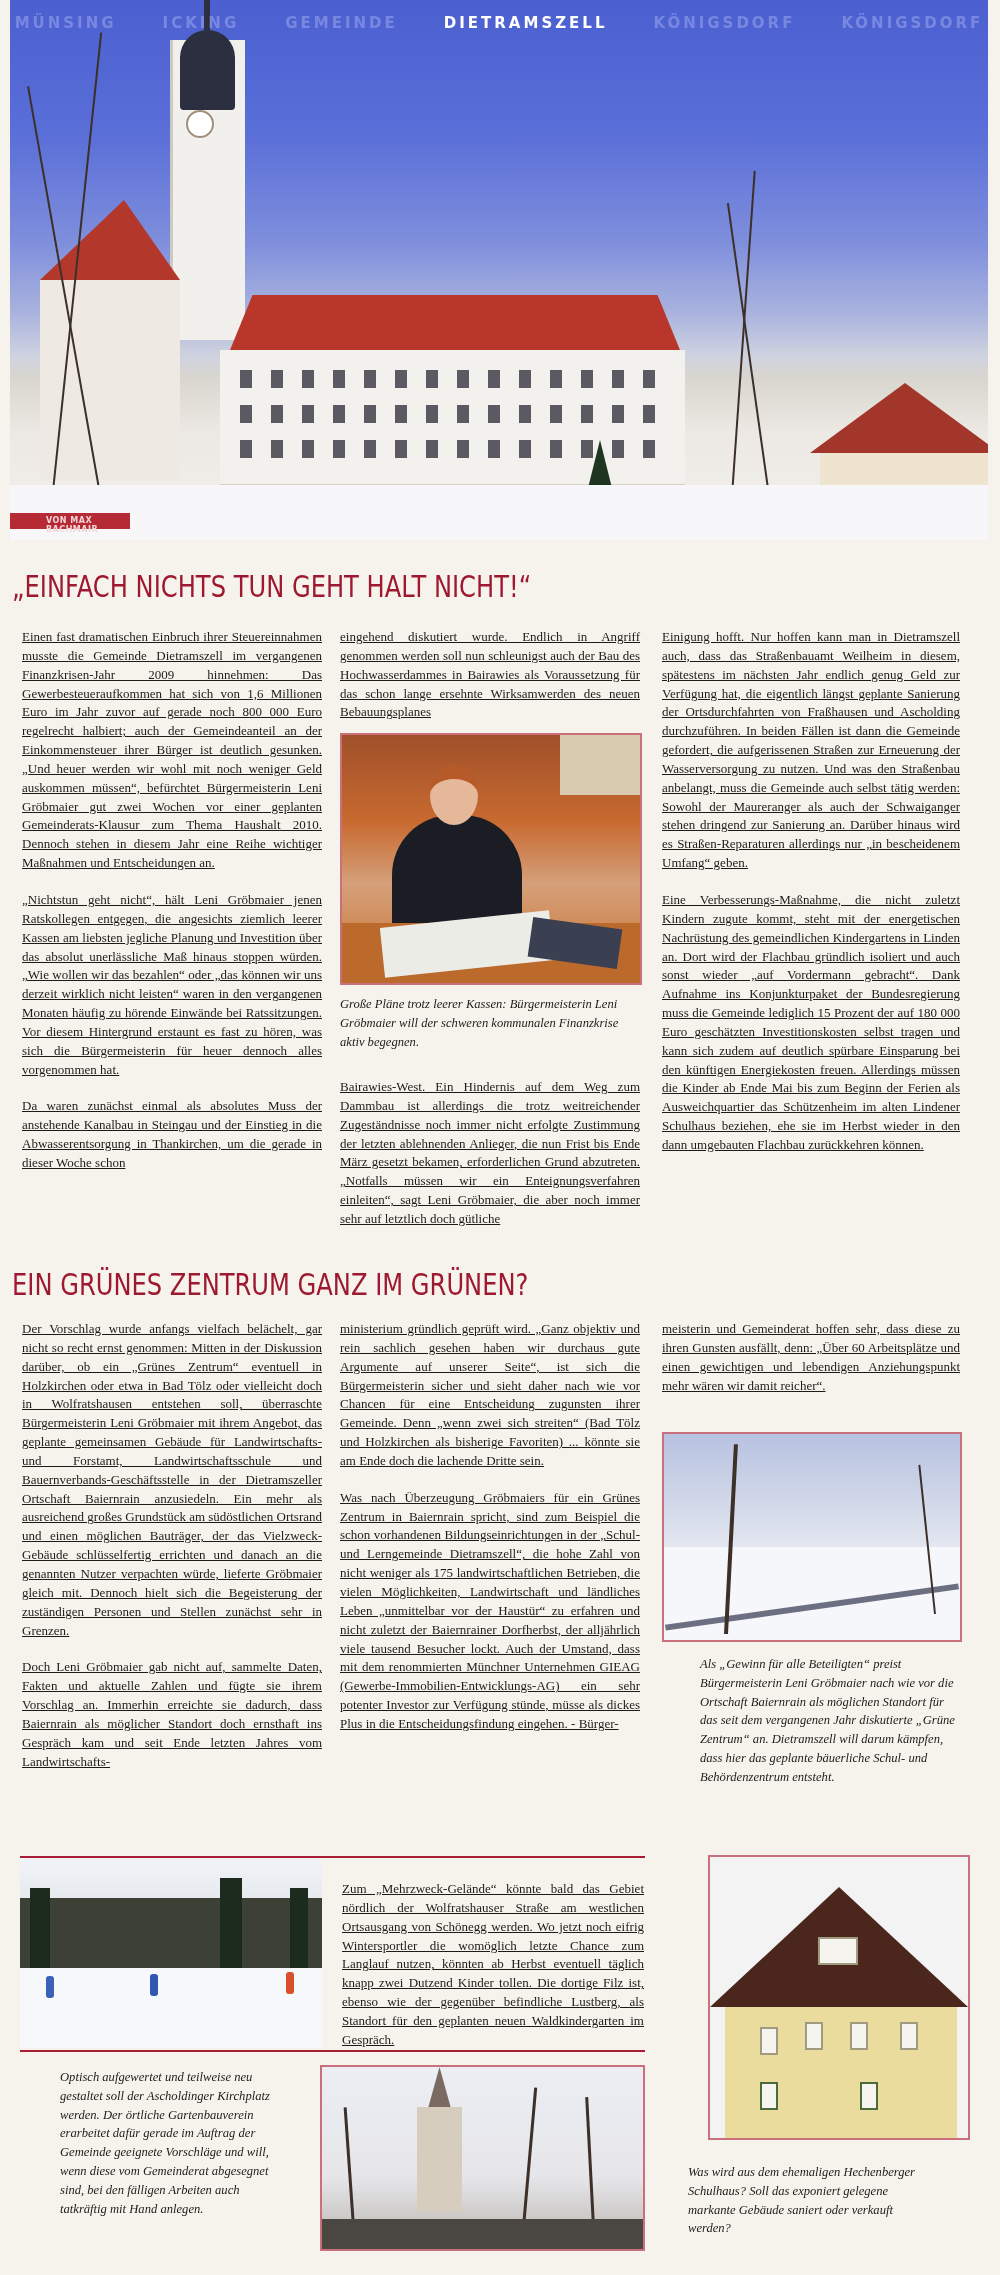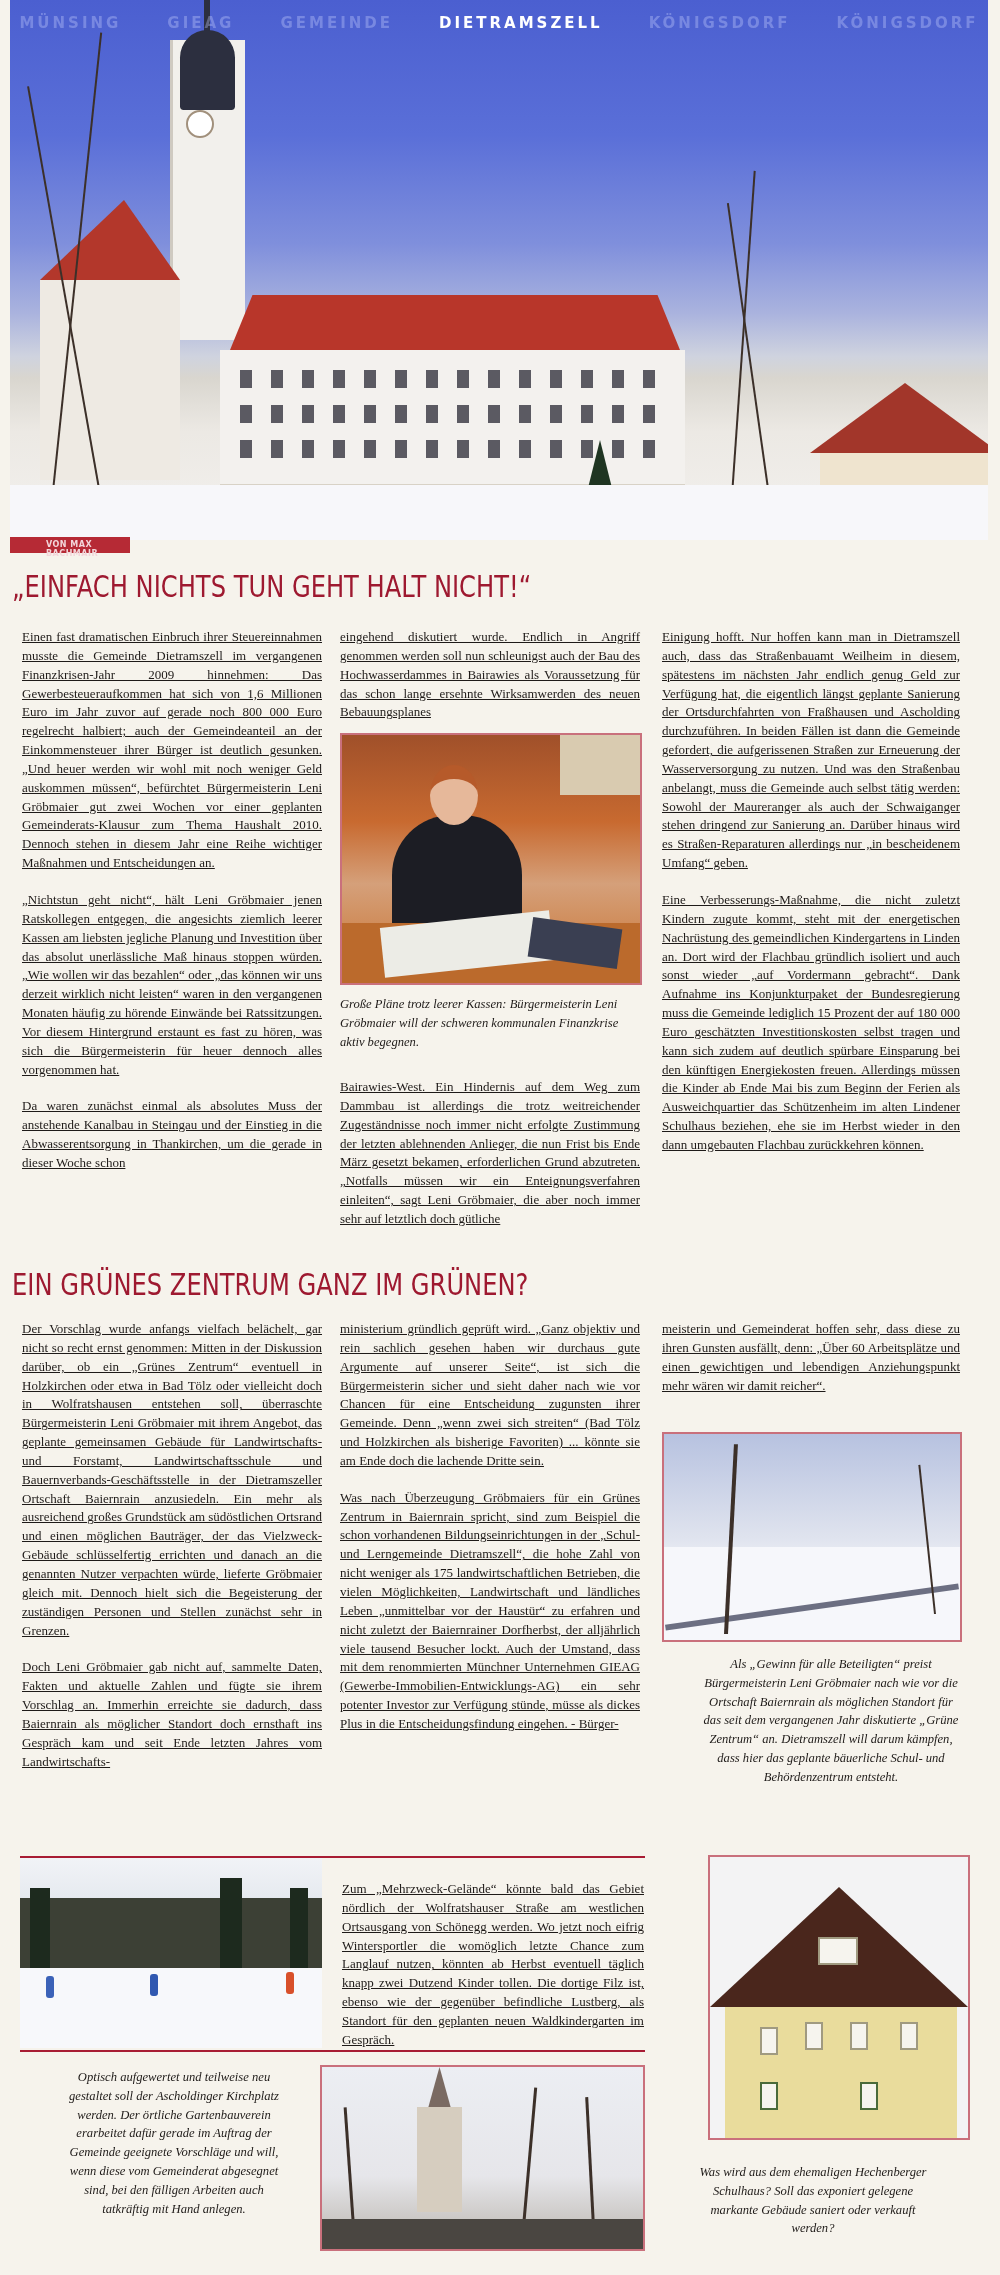--- a/index.html
+++ b/index.html
@@ -39,37 +39,37 @@
     .win-row { position: absolute; left: 230px; width: 430px; display: flex; gap: 19px; }
     .win-row i { display: block; width: 12px; height: 18px; background: #5b5a62; }
     .house-roof { position: absolute; left: 800px; top: 383px; width: 190px; height: 70px; background: #a2362a; clip-path: polygon(0 100%, 50% 0, 100% 100%); }
     .house-body { position: absolute; left: 810px; top: 453px; width: 170px; height: 87px; background: #efe4cf; }
     .tree { position: absolute; border-left: 2px solid #3c3029; transform-origin: bottom; }
     .pine { position: absolute; left: 565px; top: 440px; width: 50px; height: 100px; background: #1f3522; clip-path: polygon(50% 0, 100% 100%, 0 100%); }
     .snow { position: absolute; left: 0; bottom: 0; width: 100%; height: 55px; background: #f7f7fa; }
     .credit {
       position: absolute; left: 10px; top: 513px; width: 120px; height: 16px; background: #b62a35;
       color: #f3d6da; font-family: "DejaVu Sans", sans-serif; font-size: 8px; font-weight: bold;
-      letter-spacing: 0.5px; padding: 3px 0 0 36px; margin-top: 24px;
+      letter-spacing: 0.5px; padding: 3px 0 0 36px;
     }
     
     .headline {
       position: absolute; font-family: "DejaVu Sans", sans-serif; color: #9e1930;
       font-size: 31px; transform: scaleX(0.78); transform-origin: left; white-space: nowrap;
     }
     
     .col {
       position: absolute; font-size: 13px; line-height: 18.85px; text-align: justify; hyphens: manual; text-decoration: underline;
     }
     .col p { margin-bottom: 18px; }
     .col p:last-child { margin-bottom: 0; }
     .caption {
       position: absolute; font-style: italic; font-size: 12.6px; line-height: 18.8px;
     }
-    .caption.right { text-align: center; }
+    .caption.right { text-align: left; }
     .photo { position: absolute; border: 2px solid #c9707c; overflow: hidden; }
     .rule { position: absolute; height: 2px; background: #a81c34; }
     
     .mayor-bg { position: absolute; inset: 0; background: linear-gradient(180deg, #a0502a 0%, #c86a30 35%, #d5a07a 60%, #c8712e 100%); }
     .mayor-window { position: absolute; right: 0; top: 0; width: 80px; height: 60px; background: #d9cbb0; }
     .mayor-body { position: absolute; left: 50px; top: 80px; width: 130px; height: 110px; background: #1c1d24; border-radius: 60px 60px 0 0; }
     .mayor-head { position: absolute; left: 88px; top: 30px; width: 48px; height: 60px; background: #e6b89a; border-radius: 50%; border-top: 14px solid #b65a2a; }
     .mayor-desk { position: absolute; left: 0; bottom: 0; width: 100%; height: 60px; background: #bb6a2c; }
     .mayor-papers { position: absolute; left: 40px; bottom: 14px; width: 170px; height: 50px; background: #ecece6; transform: rotate(-6deg); }
     .mayor-folder { position: absolute; right: 20px; bottom: 20px; width: 90px; height: 40px; background: #3a3f52; transform: rotate(8deg); }
@@ -157,21 +157,21 @@
   <div class="house-body"></div>
   <div class="tree" style="left:40px;top:30px;height:480px;transform:rotate(6deg)"></div>
   <div class="tree" style="left:90px;top:80px;height:420px;transform:rotate(-10deg)"></div>
   <div class="tree" style="left:720px;top:170px;height:340px;transform:rotate(4deg)"></div>
   <div class="tree" style="left:760px;top:200px;height:310px;transform:rotate(-8deg)"></div>
   <div class="pine"></div>
   <div class="snow"></div>
 
   <div class="hero-nav">
     <span>MÜNSING</span>
-    <span>GIEAG</span>
+    <span>ICKING</span>
     <span>GEMEINDE</span>
     <span class="active">DIETRAMSZELL</span>
     <span>KÖNIGSDORF</span>
     <span>KÖNIGSDORF</span>
   </div>
 </div>
 <div class="credit">VON MAX BACHMAIR</div>
 
 <div class="headline" style="left:12px;top:568px">„EINFACH NICHTS TUN GEHT HALT NICHT!“</div>
 

